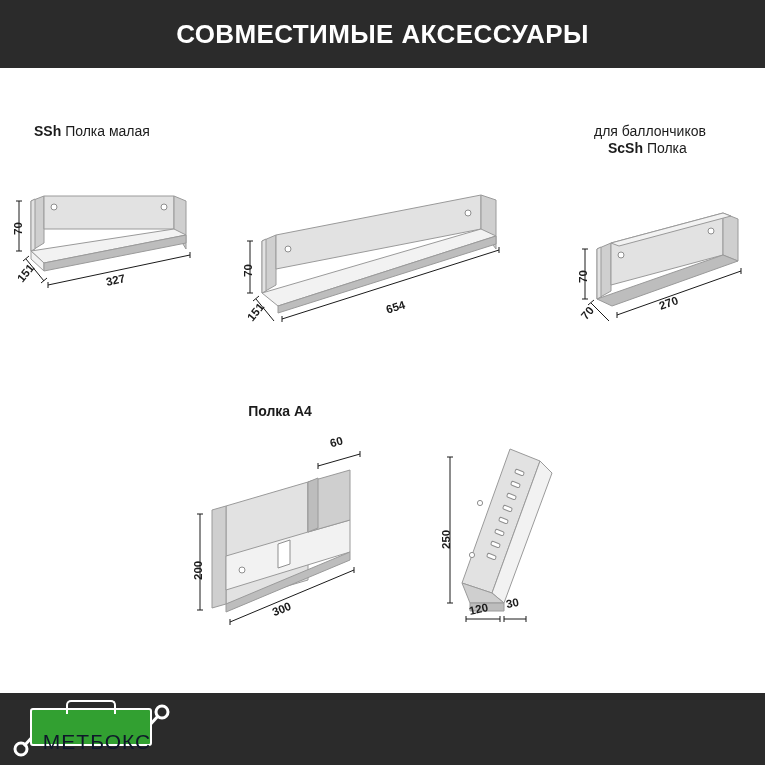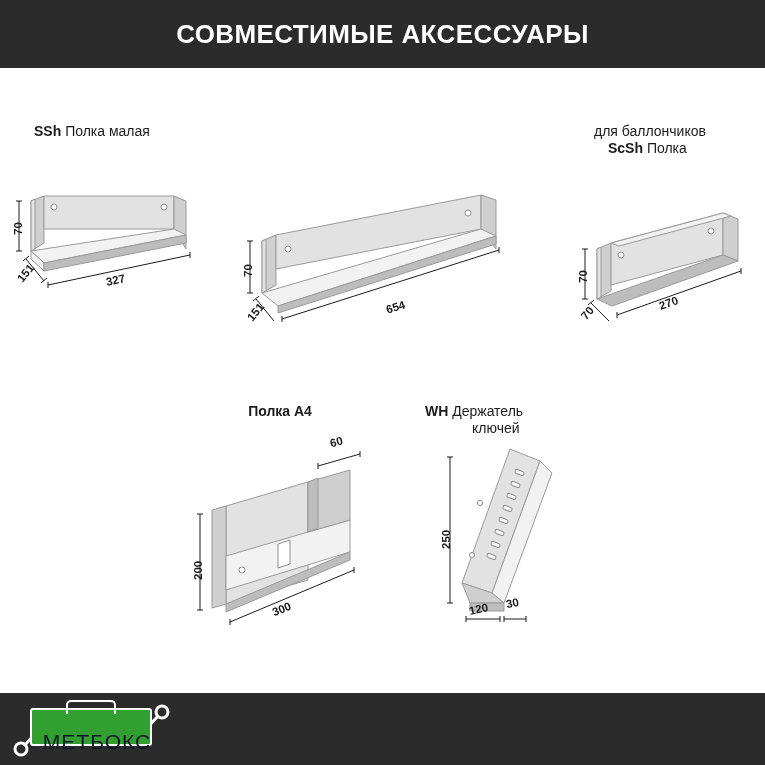--- a/index.html
+++ b/index.html
@@ -208,27 +208,20 @@
 
       <path class="dimline" d="M10,66 L10,162 M7,66 L13,66 M7,162 L13,162"></path>
 
       <path class="dimline" d="M40,174 L164,122 M40,171 L40,177 M164,119 L164,125"></path>
     </svg>
     <div class="dim rot-d" style="left:140px;top:-12px;transform:rotate(-16deg);">60</div>
     <div class="dim rot" style="left:2px;top:132px;">200</div>
     <div class="dim rot-d" style="left:82px;top:155px;transform:rotate(-22deg);">300</div>
   </div>
 
-  <div class="item" style="left:415px;top:335px;width:190px;">
-    <div class="item-title" style="margin-left:10px;">
-      <b>WH</b>
-      <span>Держатель</span>
-    </div>
-    <div class="item-title" style="margin-left:57px;">ключей</div>
-  </div>
 
   <div class="item" style="left:440px;top:375px;width:140px;height:190px;">
     <svg width="140" height="190" viewBox="0 0 140 190">
 
       <polygon class="mt2" points="70,6 100,18 52,150 22,140"></polygon>
 
       <polygon class="mt" points="100,18 112,30 64,160 52,150"></polygon>
 
       <polygon class="mt3" points="22,140 52,150 64,160 30,160"></polygon>
       <polygon class="mt4" points="30,160 64,160 64,168 30,168"></polygon>

